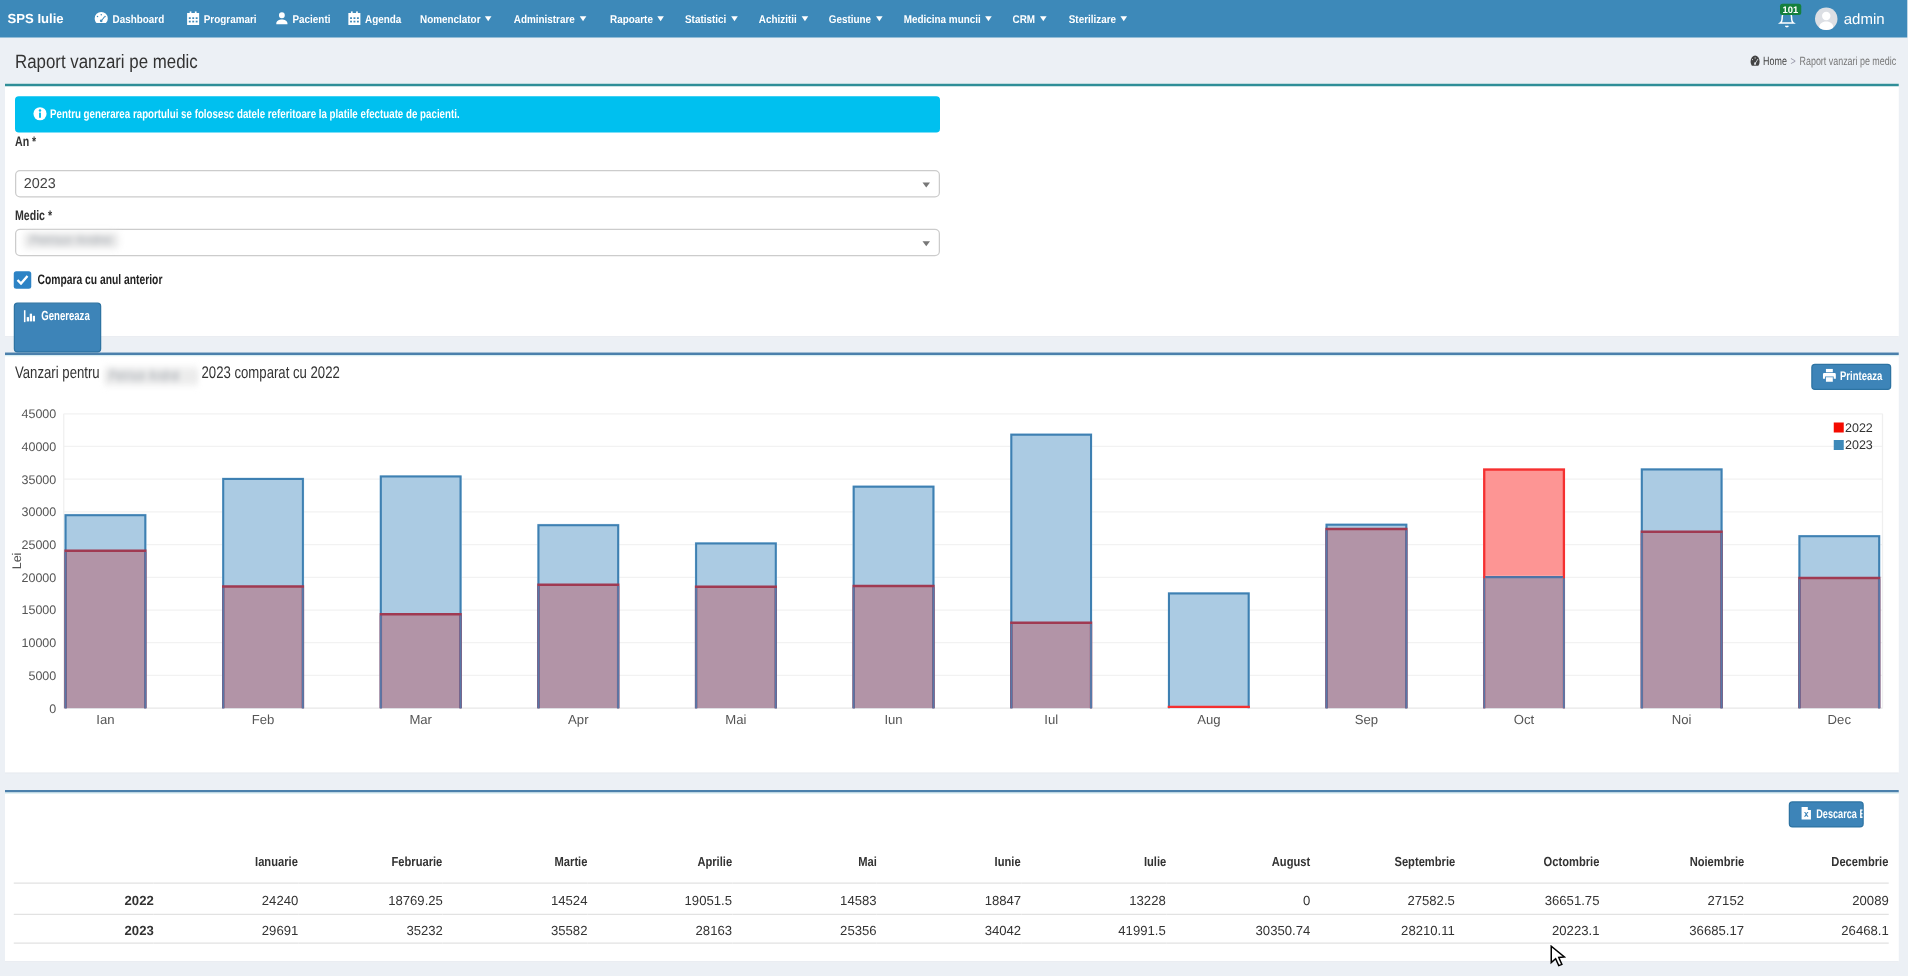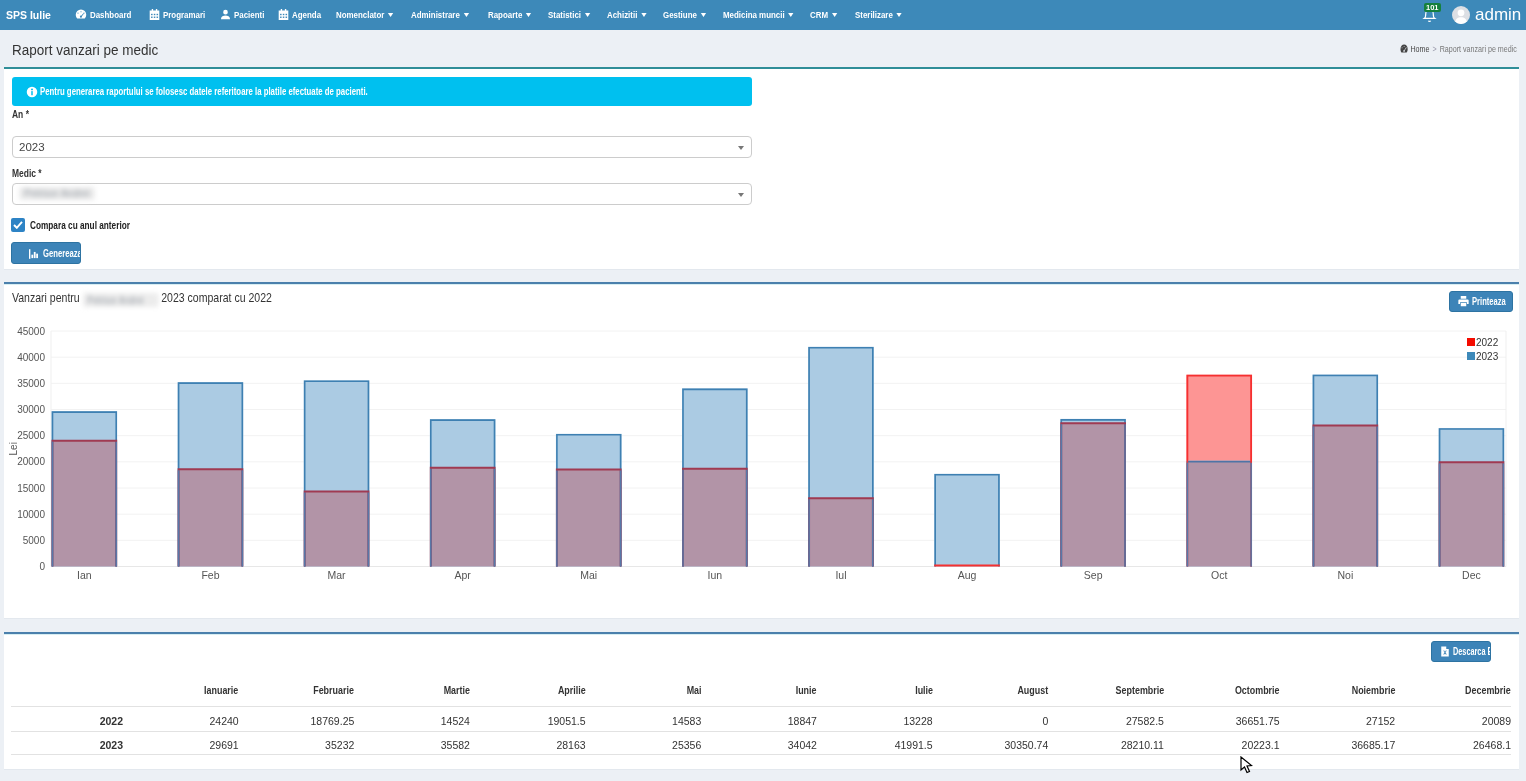--- a/index.html
+++ b/index.html
@@ -39,21 +39,21 @@
 .fselect { position:absolute; left:12px; width:740px; height:22px; border:1px solid #ccc; border-radius:4px; background:#fff; font-size:11.5px; color:#444; line-height:20px; padding-left:6px; }
 .fselect .car { position:absolute; right:7px; top:9px; width:0; height:0; border-left:3.5px solid transparent; border-right:3.5px solid transparent; border-top:4.5px solid #777; }
 .blur1 { display:inline-block; width:76px; height:13px; background:#ebebeb; border-radius:3px; color:#9aa0a8; font-size:10px; line-height:13px; padding-left:5px; filter:blur(2.6px); vertical-align:middle; margin-top:-2px; }
 .checkrow { position:absolute; left:11px; top:215px; }
 .checkbox { display:inline-block; width:14px; height:14px; background:#2d83c5; border-radius:2px; vertical-align:middle; position:relative; }
 .checkbox svg { position:absolute; left:2px; top:3px; }
 .checkrow .lbl { font-size:11px; font-weight:bold; color:#222; vertical-align:middle; margin-left:5px; }
 .checkrow .lbl .sx { transform:scaleX(0.75); }
 .btn-primary { position:absolute; background:#3d84b8; border:1px solid #2d73a2; border-radius:3px; color:#fff; font-weight:bold; font-family:"Liberation Sans", sans-serif; white-space:nowrap; overflow:hidden; }
 .btn-primary svg { vertical-align:-2px; margin-right:3px; }
-#btn-gen { left:11px; top:242px; width:70px; height:22px; line-height:20px; padding-left:17px; font-size:10.5px; }
+#btn-gen { left:11px; top:242px; width:70px; height:40px; line-height:20px; padding-left:7px; font-size:10.5px; }
 #btn-gen .sx { transform:scaleX(0.73); }
 #btn-print { left:1449px; top:291px; width:64px; height:21px; line-height:19px; padding-left:8px; font-size:10px; }
 #btn-print .sx { transform:scaleX(0.76); }
 #btn-excel { left:1431px; top:641px; width:60px; height:21px; line-height:19px; padding-left:8px; font-size:10px; }
 #btn-excel .sx { transform:scaleX(0.73); }
 
 
 .chart-title { position:absolute; left:12px; top:290px; font-size:13.5px; color:#333; white-space:nowrap; }
 .chart-title .sx { transform:scaleX(0.78); }
 .blur2 { display:inline-block; width:100px; height:14px; background:#ececec; border-radius:3px; color:#9aa0a8; font-size:11px; line-height:14px; padding-left:6px; filter:blur(2.8px); vertical-align:-2px; }
@@ -118,21 +118,21 @@
       <path d="M8 2a4 4 0 0 0-4 4c0 4-1.5 5-1.5 5h11S12 10 12 6a4 4 0 0 0-4-4z"></path>
       <path d="M6.8 13.5a1.3 1.3 0 0 0 2.4 0"></path>
     </svg>
   <span style="position:absolute;left:1424px;top:3px;background:#15803d;color:#fff;font-size:7.5px;font-weight:bold;border-radius:2px;padding:0 2px;line-height:9px;">101</span>
   <span style="position:absolute;left:1452px;top:6px;width:18px;height:18px;border-radius:50%;background:#dcdfe4;overflow:hidden;display:inline-block;">
     <svg width="18" height="18" viewBox="0 0 16 16" fill="#fff">
         <circle cx="8" cy="6" r="3"></circle>
         <path d="M8 10c-3 0-5 1.8-5 4v2h10v-2c0-2.2-2-4-5-4z"></path>
       </svg>
   </span>
-  <span style="position:absolute;left:1475px;top:0;height:32px;line-height:30px;font-size:17px;color:#fff;">admin</span>
+  <span style="position:absolute;left:1475px;top:0;height:32px;line-height:30px;font-size:12px;color:#fff;">admin</span>
 </div>
 
 <div class="page-h1"><span class="sx">Raport vanzari pe medic</span></div>
 <div class="breadcrumb"><span class="sx"><svg width="11" height="11" viewBox="0 0 16 16" fill="#444" style="vertical-align:-2px;margin-right:3px">
         <path d="M8 2a7 7 0 0 0-7 7c0 1.9.8 3.7 2 4.9h10a7 7 0 0 0 2-4.9 7 7 0 0 0-7-7zm0 2.2c.4 0 .8.3.8.8s-.4.8-.8.8-.8-.3-.8-.8.4-.8.8-.8zM4 6a.8.8 0 1 1 0 1.6A.8.8 0 0 1 4 6zm8 0a.8.8 0 1 1 0 1.6A.8.8 0 0 1 12 6zm-1.2 1.3 1 .5-2.6 3.1A1.5 1.5 0 0 1 8 13a1.5 1.5 0 1 1 0-3c.2 0 .4 0 .6.1z"></path>
       </svg>Home<span class="sep">&gt;</span><span class="active">Raport vanzari pe medic</span></span></div>
 
 <div class="box" id="box1"></div>
 <div class="box" id="box2"></div>
 <div class="box" id="box3"></div>

